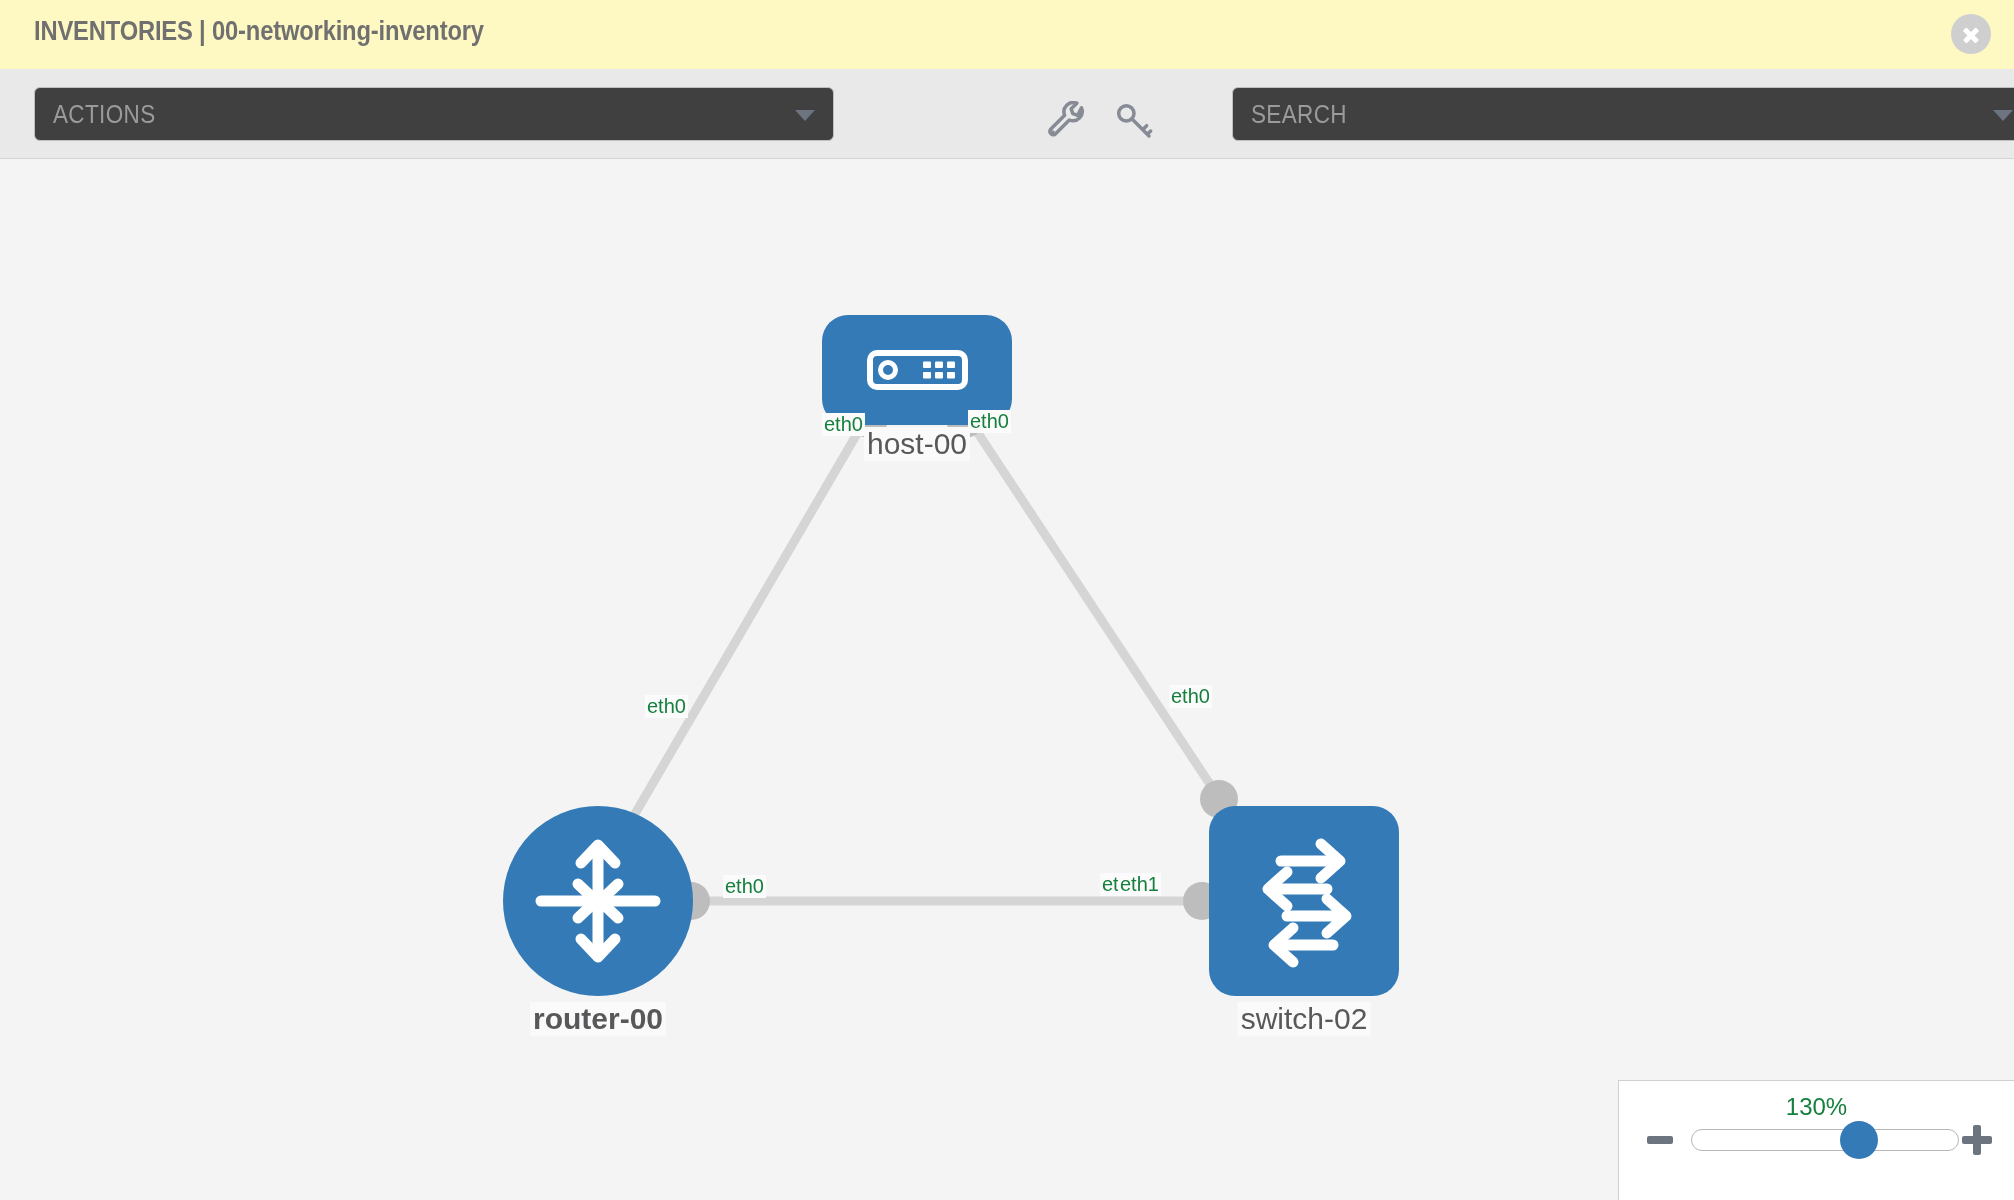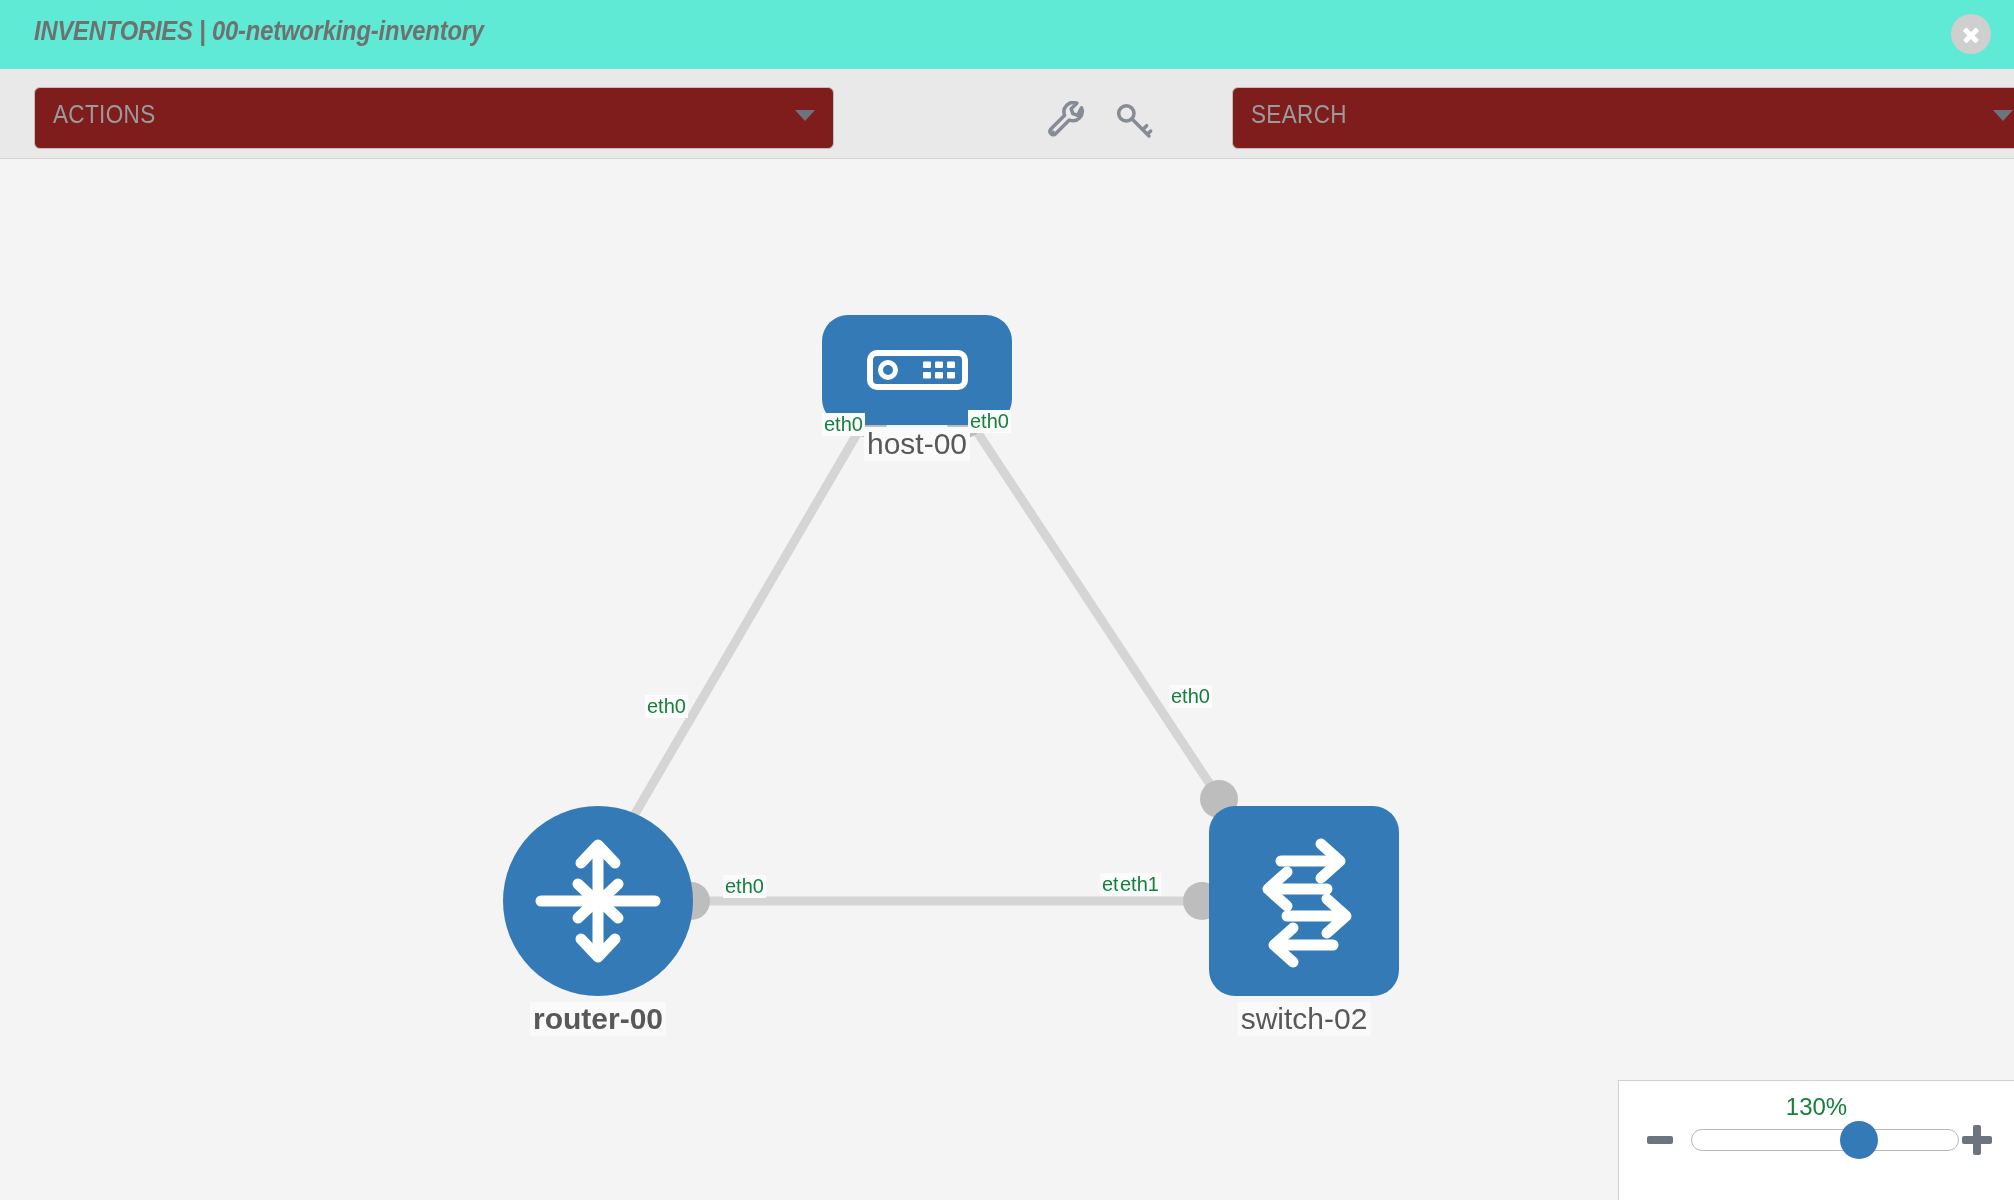--- a/index.html
+++ b/index.html
@@ -6,23 +6,22 @@
   html,body { width:2014px; height:1200px; overflow:hidden; }
   body {
     font-family:"Liberation Sans", sans-serif;
     background:#f4f4f4;
     position:relative;
   }
 
   
   #header {
     position:absolute; left:0; top:0; width:2014px; height:88px;
-    background:#5eead4;
+    background:#fef9c3;
     border-bottom:1px solid #d7d7d7;
-    font-style:italic;
   }
   #page-title {
     position:absolute; left:34px; top:16px;
     font-size:27px; font-weight:bold;
     letter-spacing:-0.2px;
     color:#707070;
     font-family:"Liberation Sans Narrow","Liberation Sans",sans-serif;
     transform:scaleX(0.88); transform-origin:left center;
     white-space:nowrap;
   }
@@ -39,22 +38,22 @@
   #close-button::before { transform:rotate(45deg); }
   #close-button::after  { transform:rotate(-45deg); }
 
   
   #toolbar {
     position:absolute; left:0; top:69px; width:2014px; height:90px;
     background:#e9e9e9;
     border-bottom:1px solid #d4d4d4;
   }
   .field {
-    position:absolute; top:18px; height:62px;
-    background:#7f1d1d;
+    position:absolute; top:18px; height:54px;
+    background:#404040;
     border:1px solid #bfbfbf;
     border-radius:6px;
     cursor:pointer;
   }
   .field-text {
     position:absolute; left:18px; top:0; line-height:52px;
     font-size:25px; color:#9b9b9b; letter-spacing:0.4px;
     font-family:"Liberation Sans Narrow","Liberation Sans",sans-serif;
     transform:scaleX(0.9); transform-origin:left center;
     white-space:nowrap; pointer-events:none;

